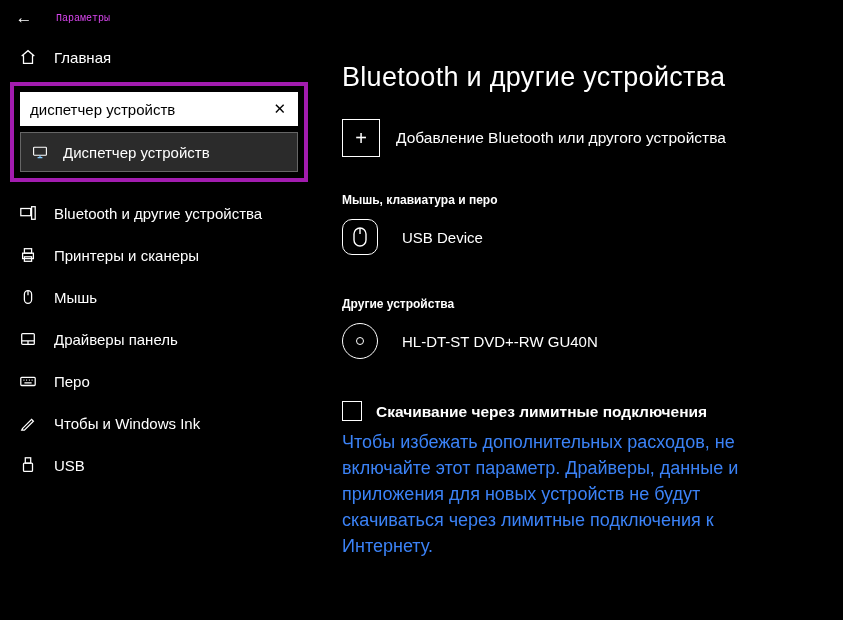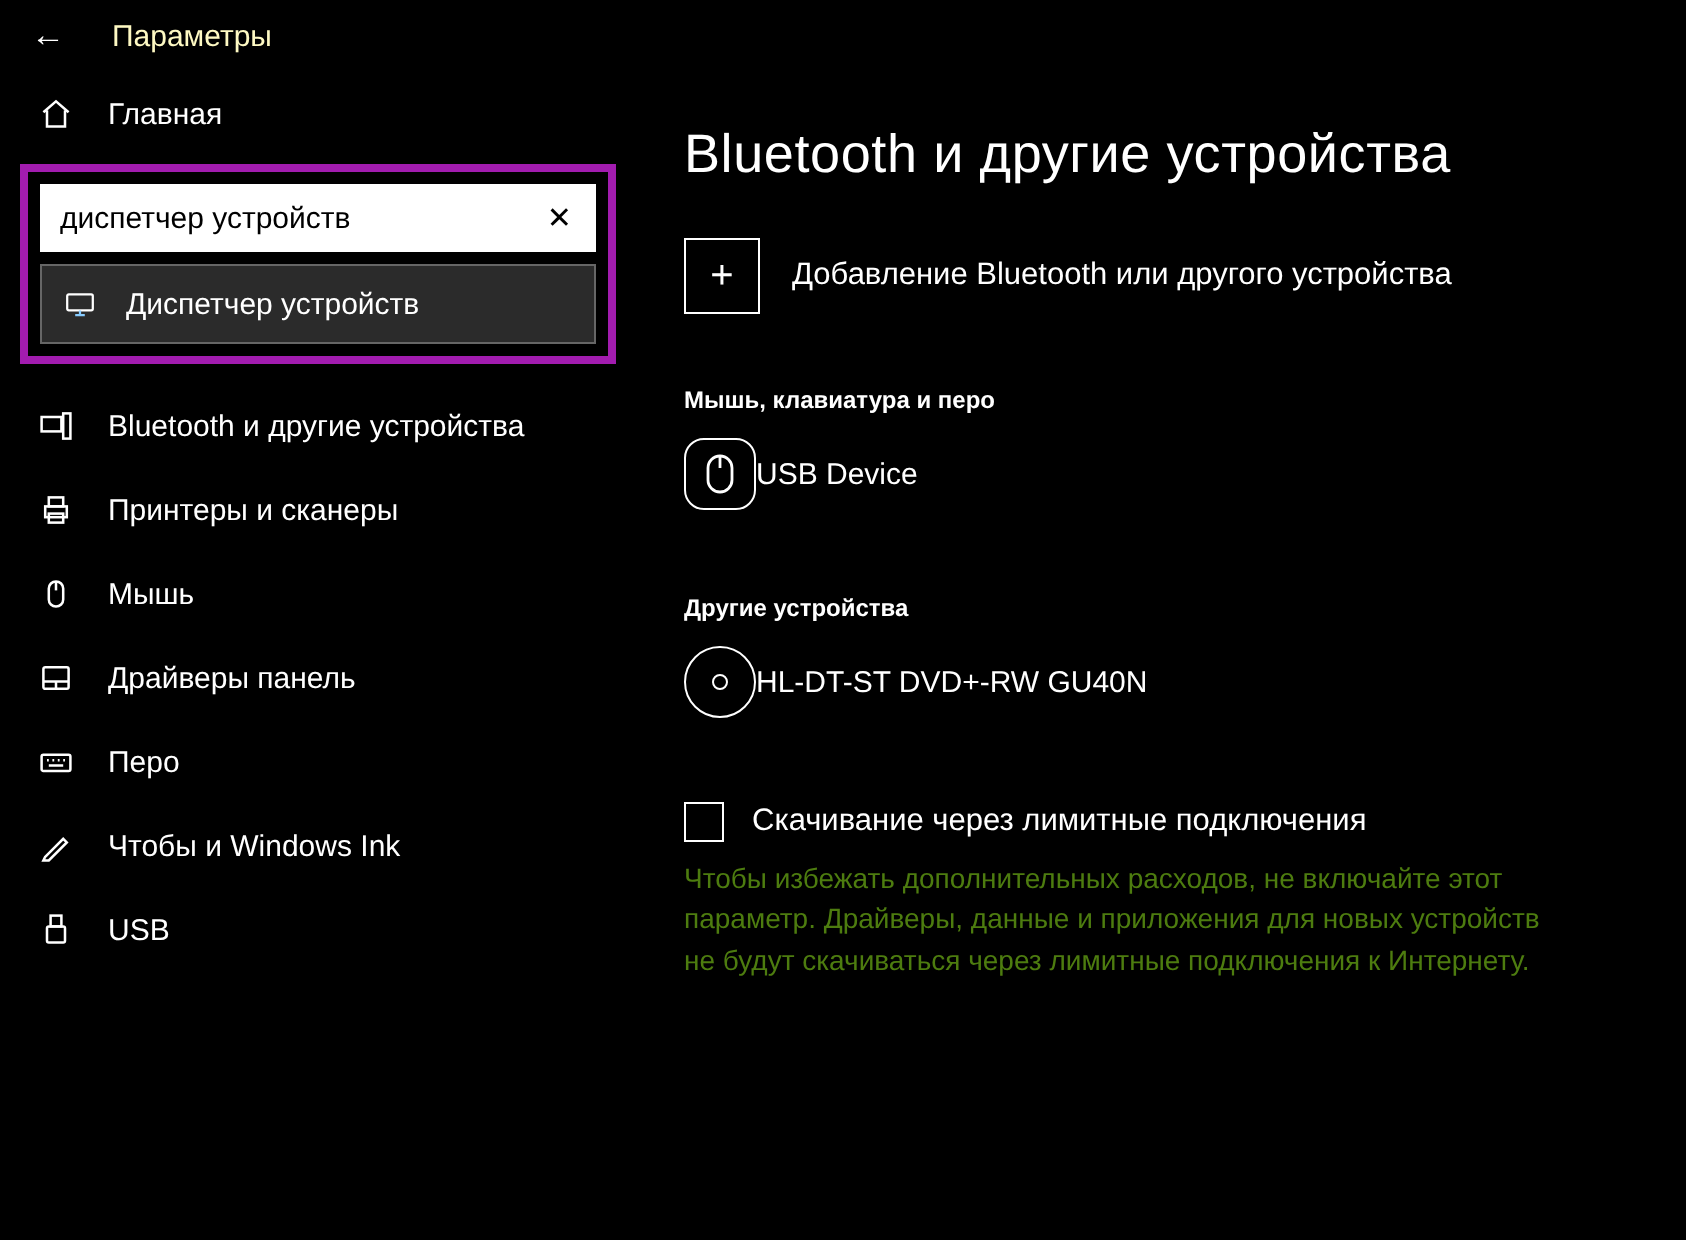--- a/index.html
+++ b/index.html
@@ -1,48 +1,48 @@
 <!DOCTYPE html>
 <html><head>
 <meta charset="utf-8">
 <style>
   * { margin: 0; padding: 0; box-sizing: border-box; font-family: "Segoe UI", Tahoma, sans-serif; }
   body { background: #000; color: #fff; width: 843px; height: 620px; overflow: hidden; }
 
   .titlebar { display: flex; align-items: center; height: 36px; padding: 0 4px; }
   .titlebar .back { width: 40px; text-align: center; font-size: 17px; color: #fff; cursor: pointer; }
-  .titlebar .title { font-size: 15px; color: #fef9c3; padding-left: 12px; }
+  .titlebar .title { font-size: 10px; color: #d946ef; padding-left: 12px; font-family: Liberation Mono, monospace; }
 
   .layout { display: flex; height: calc(100% - 36px); }
   .sidebar { width: 320px; padding-right: 6px; }
   .main    { flex: 1; padding: 18px 20px 0 22px; }
 
   .nav-row { display: flex; align-items: center; height: 42px; padding-left: 18px; gap: 16px; font-size: 15px; cursor: pointer; }
   .nav-row .ico { width: 20px; height: 20px; display: flex; align-items: center; justify-content: center; }
 
   .highlight-frame { margin: 4px 6px 10px 10px; border: 4px solid #a21caf; padding: 6px; }
   .searchbox { background: #fff; height: 34px; display: flex; align-items: center; padding: 0 8px 0 10px; }
   .searchbox input { flex: 1; border: none; outline: none; font-size: 15px; color: #000; background: transparent; }
   .searchbox .clear { color: #000; font-size: 15px; cursor: pointer; padding: 0 4px; }
   .suggestion { margin-top: 6px; background: #2b2b2b; border: 1px solid #666; height: 40px; display: flex; align-items: center; padding: 0 10px; gap: 14px; font-size: 15px; cursor: pointer; }
   .suggestion .sico { width: 18px; height: 18px; display:flex; align-items:center; justify-content:center; }
 
   h1.page-title { font-weight: 400; font-size: 27px; margin: 8px 0 26px 0; letter-spacing: .3px;}
   .add-row { display: flex; align-items: center; gap: 16px; margin-bottom: 36px; font-size: 15.5px; cursor: pointer; }
   .plusbox { width: 38px; height: 38px; border: 1.5px solid #fff; display: flex; align-items: center; justify-content: center; font-size: 20px; }
 
   .section-title { font-weight: 600; font-size: 12px; margin-bottom: 12px; }
-  .dev-row { display: flex; align-items: center; gap: 0; font-size: 15px; margin-bottom: 42px; }
+  .dev-row { display: flex; align-items: center; gap: 24px; font-size: 15px; margin-bottom: 42px; }
   .dev-ico { width: 36px; height: 36px; border: 1.5px solid #fff; border-radius: 10px; display:flex; align-items:center; justify-content:center;}
   .disc-ico{ width:36px;height:36px;border:1.5px solid #fff;border-radius:50%; display:flex;align-items:center;justify-content:center;}
   .disc-ico::after{content:"";width:6px;height:6px;border:1.5px solid #fff;border-radius:50%;}
 
-  .checkbox-row{ display:flex; align-items:center; gap:14px; font-size:15.5px; margin-top:24px; margin-bottom:8px;}
+  .checkbox-row{ display:flex; align-items:flex-end; gap:14px; font-size:15.5px; margin-top:24px; margin-bottom:8px;font-weight:bold;}
   .cbox{ width:20px;height:20px;border:1.5px solid #fff; cursor:pointer;}
-  .desc{ font-size:14px; color:#4d7c0f; line-height:1.45; max-width:440px;}
+  .desc{ font-size:18px; color:#3b82f6; line-height:1.45; max-width:440px;}
 
   svg{ stroke:#fff; fill:none; stroke-width:1.4;}
 </style>
 </head>
 <body>
 
 <div class="titlebar">
   <div class="back">←</div>
   <div class="title">Параметры</div>
 </div>

